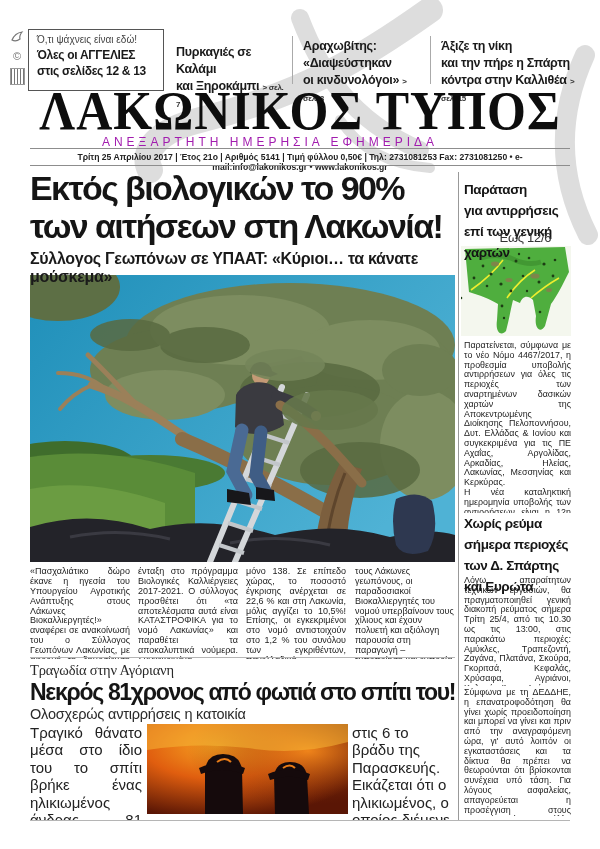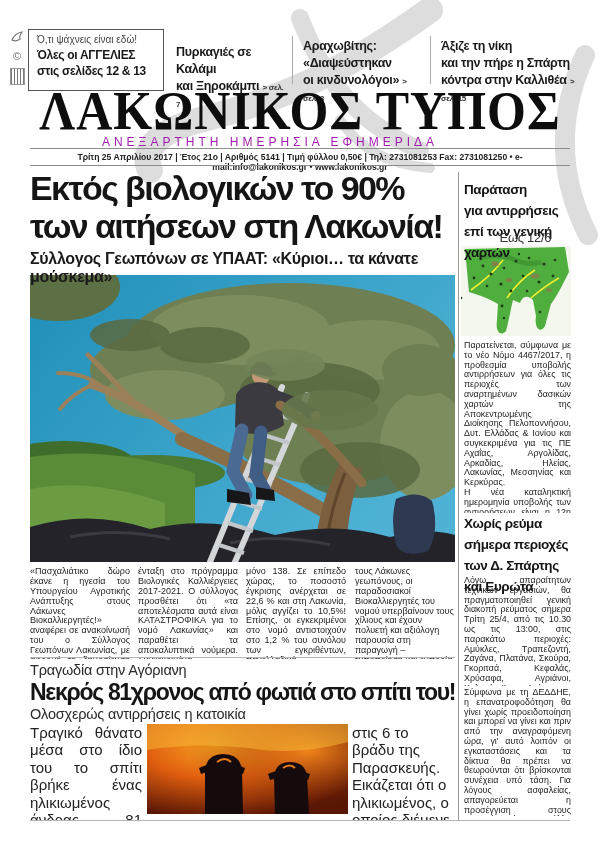--- a/index.html
+++ b/index.html
@@ -29,21 +29,21 @@
   .rule{background:#8d8d8d;height:1px;z-index:2;}
   .dateline{left:30px;top:152px;width:540px;text-align:center;font-size:8.6px;font-weight:bold;color:#222;z-index:2;}
   
   .lead-headline{left:30px;top:169px;width:428px;font-size:34px;font-weight:bold;letter-spacing:-1.6px;
      line-height:1.12;color:#151515;z-index:2;}
   .lead-subhead{left:30px;top:250px;width:428px;font-size:16px;font-weight:bold;letter-spacing:-0.3px;z-index:2;}
   .lead-photo{left:30px;top:275px;width:425px;height:287px;z-index:1;}
   .bodycol{top:567px;width:100px;height:92px;font-size:9px;line-height:1.1;color:#222;overflow:hidden;z-index:2;}
   
   .hair{background:#b5b5b5;height:1px;z-index:2;}
-  .kicker{left:30px;top:662px;width:420px;font-size:14.5px;color:#2a2a2a;letter-spacing:-0.2px;z-index:2;}
+  .kicker{left:30px;top:662px;width:420px;font-size:14.5px;color:#2a2a2a;letter-spacing:-0.2px;z-index:2;font-family:Liberation Serif, serif;}
   .trag-headline{left:30px;top:678px;width:440px;font-size:24.5px;font-weight:bold;letter-spacing:-1.4px;
      white-space:nowrap;transform:scaleX(0.94);transform-origin:left top;color:#151515;z-index:2;}
   .trag-subhead{left:30px;top:706px;width:420px;font-size:14.5px;color:#2a2a2a;letter-spacing:-0.2px;z-index:2;}
   .trag-col{top:724px;font-size:15px;line-height:1.16;color:#222;overflow:hidden;z-index:2;}
   .fire-photo{left:147px;top:724px;width:201px;height:90px;z-index:1;}
   
   .vrule{left:458px;top:172px;width:1px;height:648px;background:#999;z-index:2;}
   .sb{left:464px;width:107px;z-index:2;}
   .sb-headline{font-size:13.5px;font-weight:bold;line-height:1.55;letter-spacing:-0.4px;color:#151515;}
   .sb-deadline{font-size:13px;color:#333;letter-spacing:-0.3px;margin-left:34px;}

